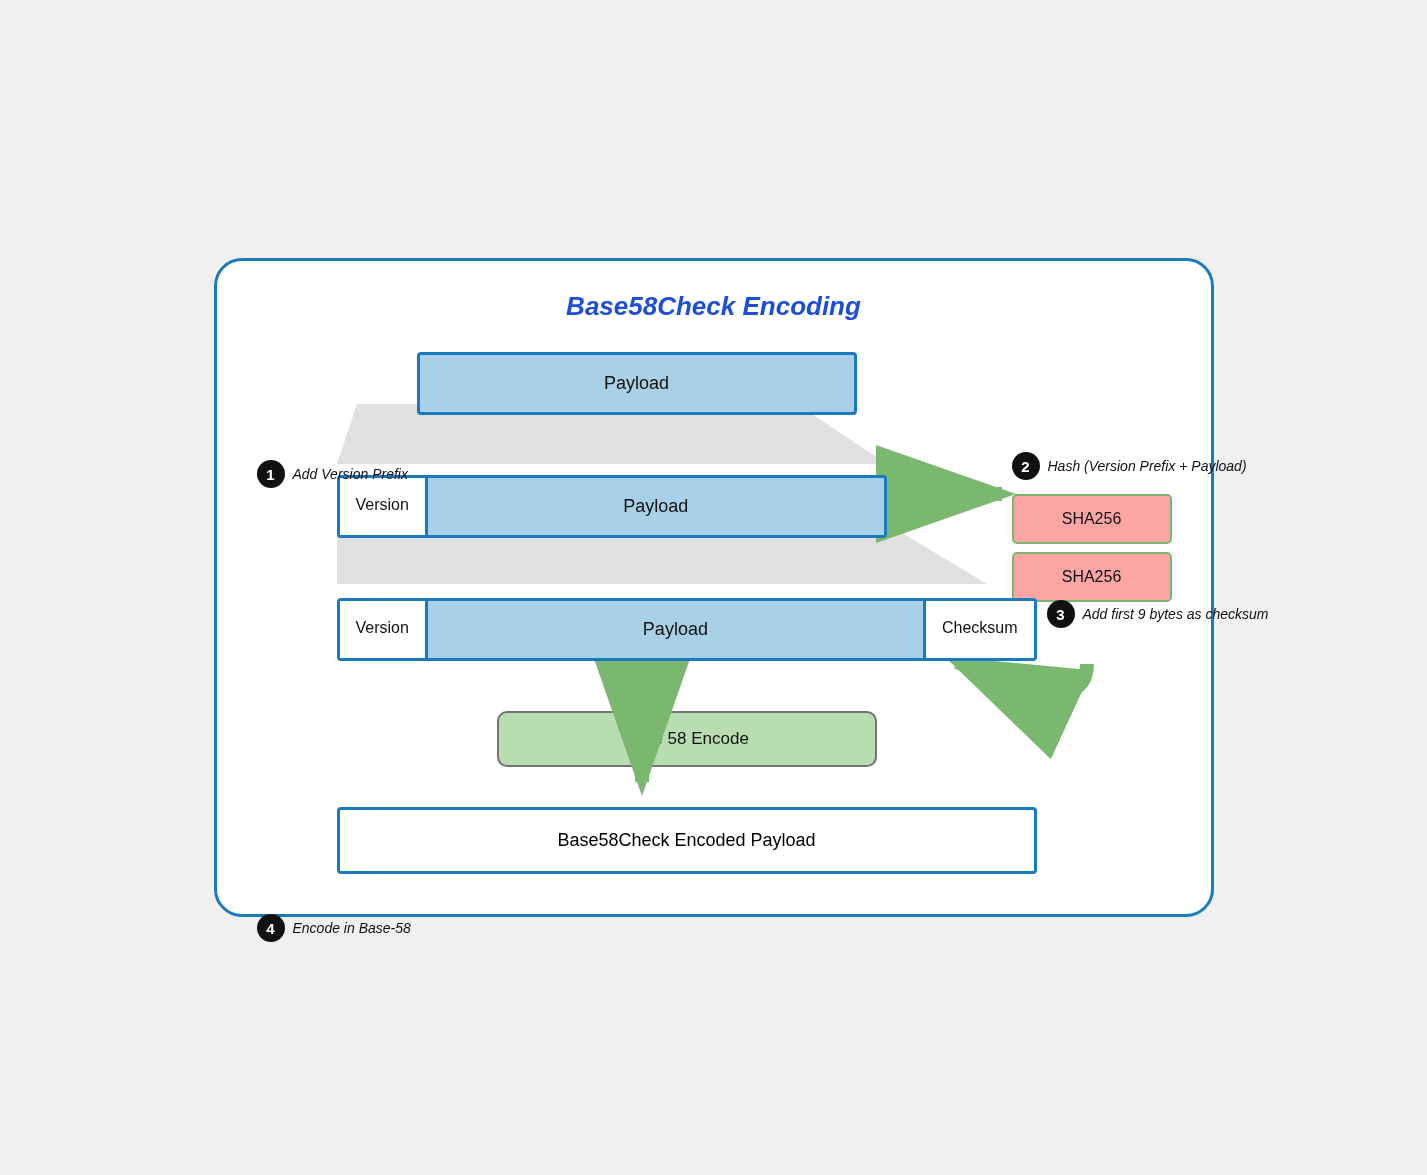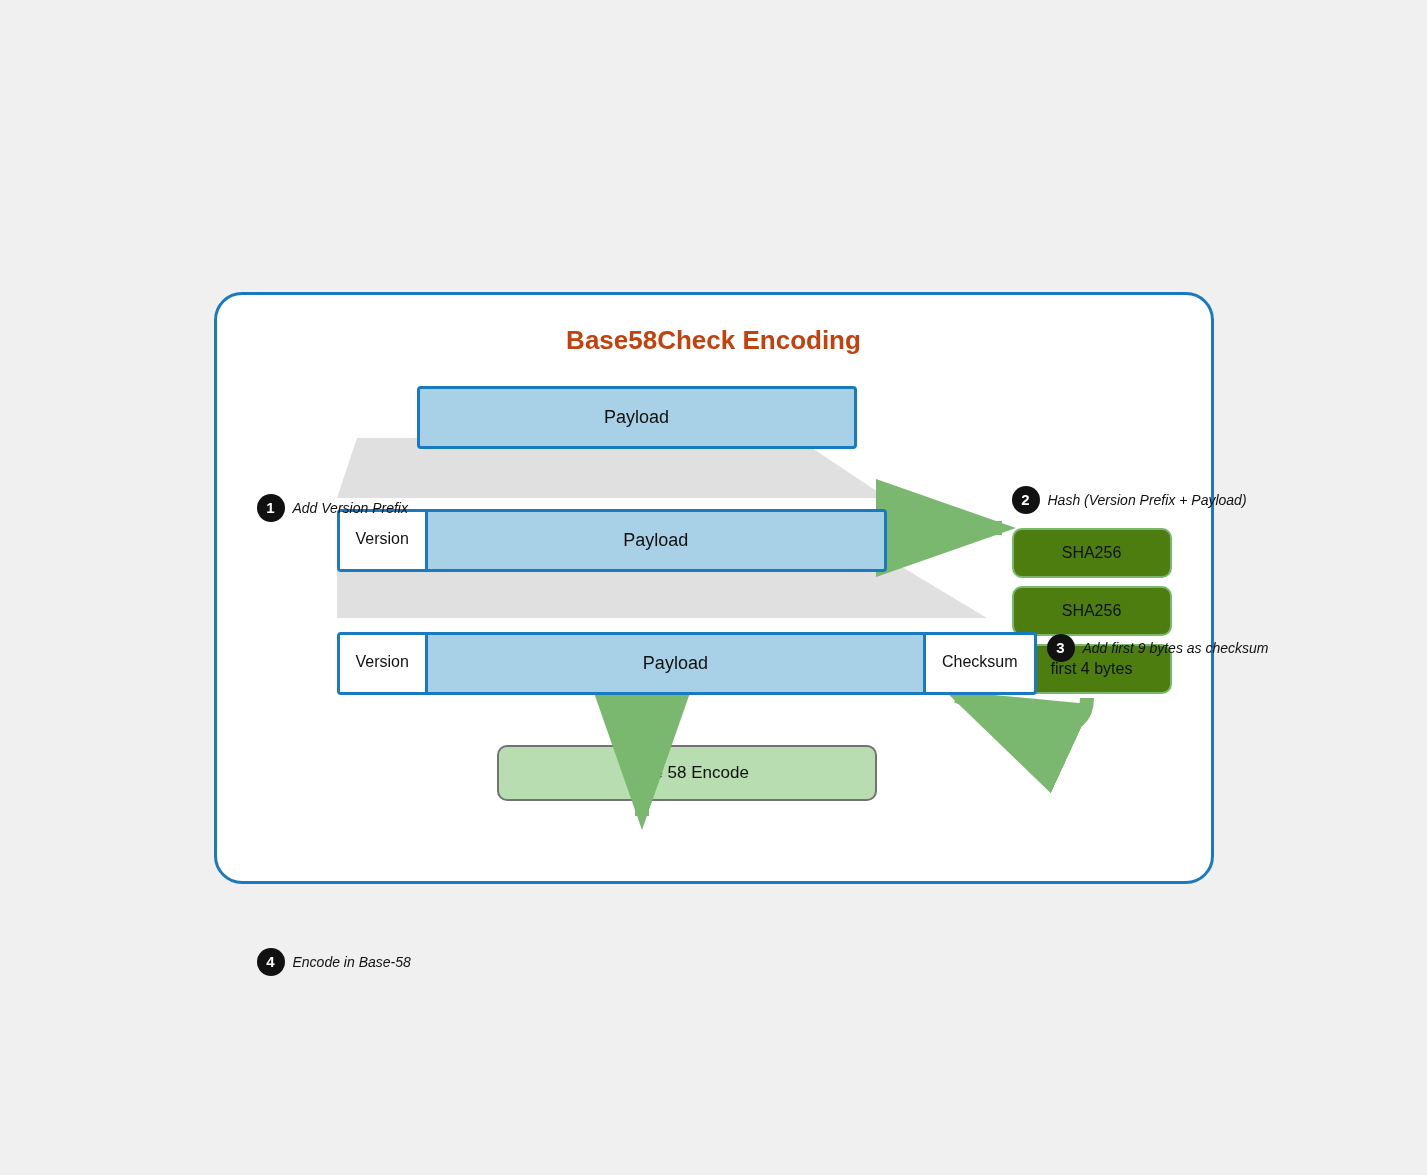--- a/index.html
+++ b/index.html
@@ -17,21 +17,22 @@
       border-radius: 28px;
       width: 1000px;
       padding: 30px 40px 40px 40px;
       position: relative;
     }
     .diagram-title {
       text-align: center;
       font-size: 26px;
       font-weight: bold;
       margin-bottom: 30px;
-      color: #c2410c;
+      color: #1d4ed8;
+      font-style: italic;
     }
     
     .payload-top {
       width: 440px;
       background: #a8d0e6;
       border: 3px solid #1a7abf;
       border-radius: 4px;
       text-align: center;
       padding: 18px 0;
       font-size: 18px;
@@ -68,23 +69,23 @@
       border: 2px solid #737373;
       border-radius: 10px;
       text-align: center;
       padding: 16px 0;
       font-size: 17px;
       color: #111;
       width: 380px;
       margin-top: 0;
     }
     .sha-box {
-      background: #4d7c0f;
+      background: #fca5a5;
       border: 2px solid #7ab870;
-      border-radius: 10px;
+      border-radius: 5px;
       text-align: center;
       padding: 14px 0;
       font-size: 16px;
       color: #111;
       width: 160px;
       margin-bottom: 8px;
     }
     
     .step-circle {
       display: inline-flex;
@@ -177,29 +178,29 @@
     </div>
 
     <div style="margin-left:80px;width:700px;display:flex;flex-direction:column;align-items:center;">
 
       <div style="height:50px;"></div>
       <div class="base58-encode-box">Base 58 Encode</div>
 
       <div style="height:40px;"></div>
     </div>
 
+    <div style="margin-left:80px;width:700px;border:3px solid #1a7abf;border-radius:4px;text-align:center;padding:20px 0;font-size:18px;background:white;position:relative;z-index:5;">Base58Check Encoded Payload</div>
 
     <div style="position:absolute;top:100px;left:755px;">
 
       <div style="display:flex;align-items:center;gap:8px;margin-bottom:14px;white-space:nowrap;">
         <span class="step-circle">2</span>
         <span class="step-label">Hash (Version Prefix + Payload)</span>
       </div>
 
       <div class="sha-box">SHA256</div>
 
       <div class="sha-box">SHA256</div>
 
-      <div class="sha-box">first 4 bytes</div>
     </div>
 
   </div>
 </div>
 
 </body></html>

